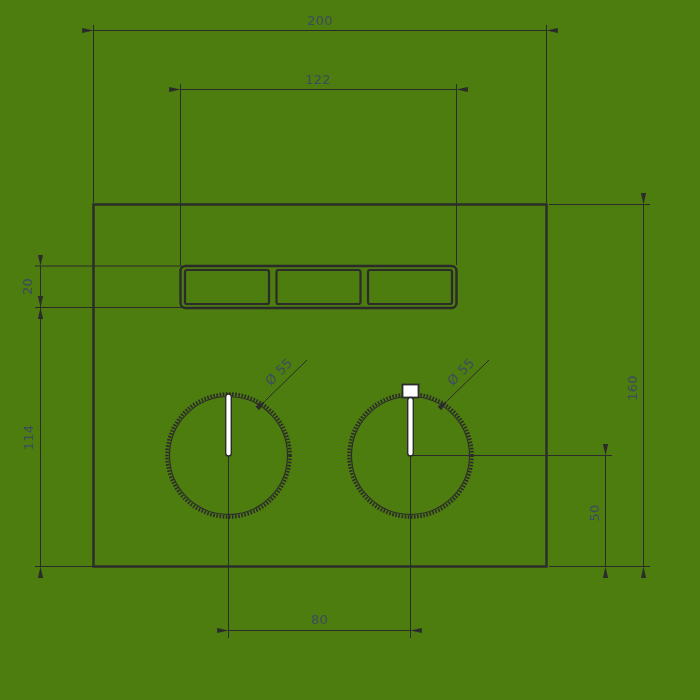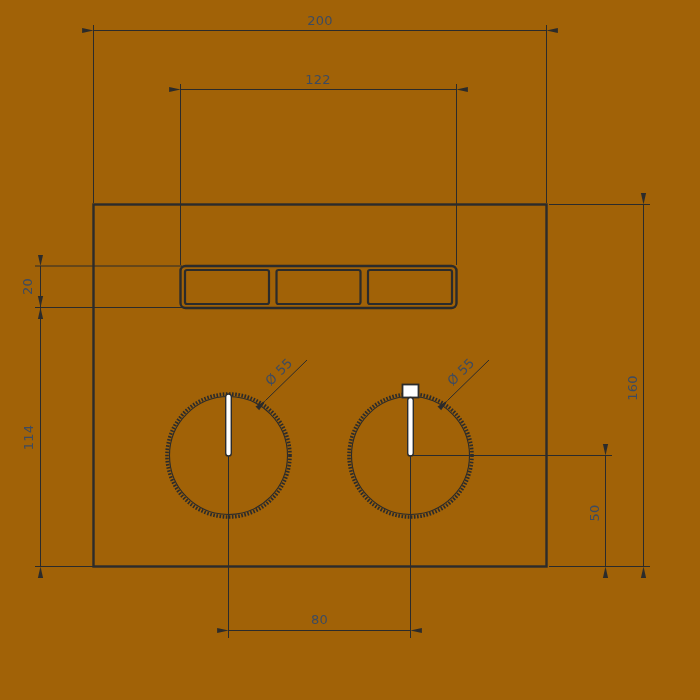--- a/index.html
+++ b/index.html
@@ -1,16 +1,16 @@
 <!DOCTYPE html>
 <html><head>
 <meta charset="utf-8">
 <style>
   html,body{margin:0;padding:0;background:#ffffff;}
-  .stage{width:700px;height:700px;position:relative;background:#a16207;overflow:hidden;}
+  .stage{width:700px;height:700px;position:relative;background:#4d7c0f;overflow:hidden;}
   svg{display:block;}
   text{font-family:"DejaVu Sans","Liberation Sans",sans-serif;font-size:13px;}
   .dim-text{letter-spacing:0.3px;}
 </style>
 </head>
 <body>
 
 <div class="stage">
 <svg width="700" height="700" viewBox="0 0 700 700">
   <defs>

